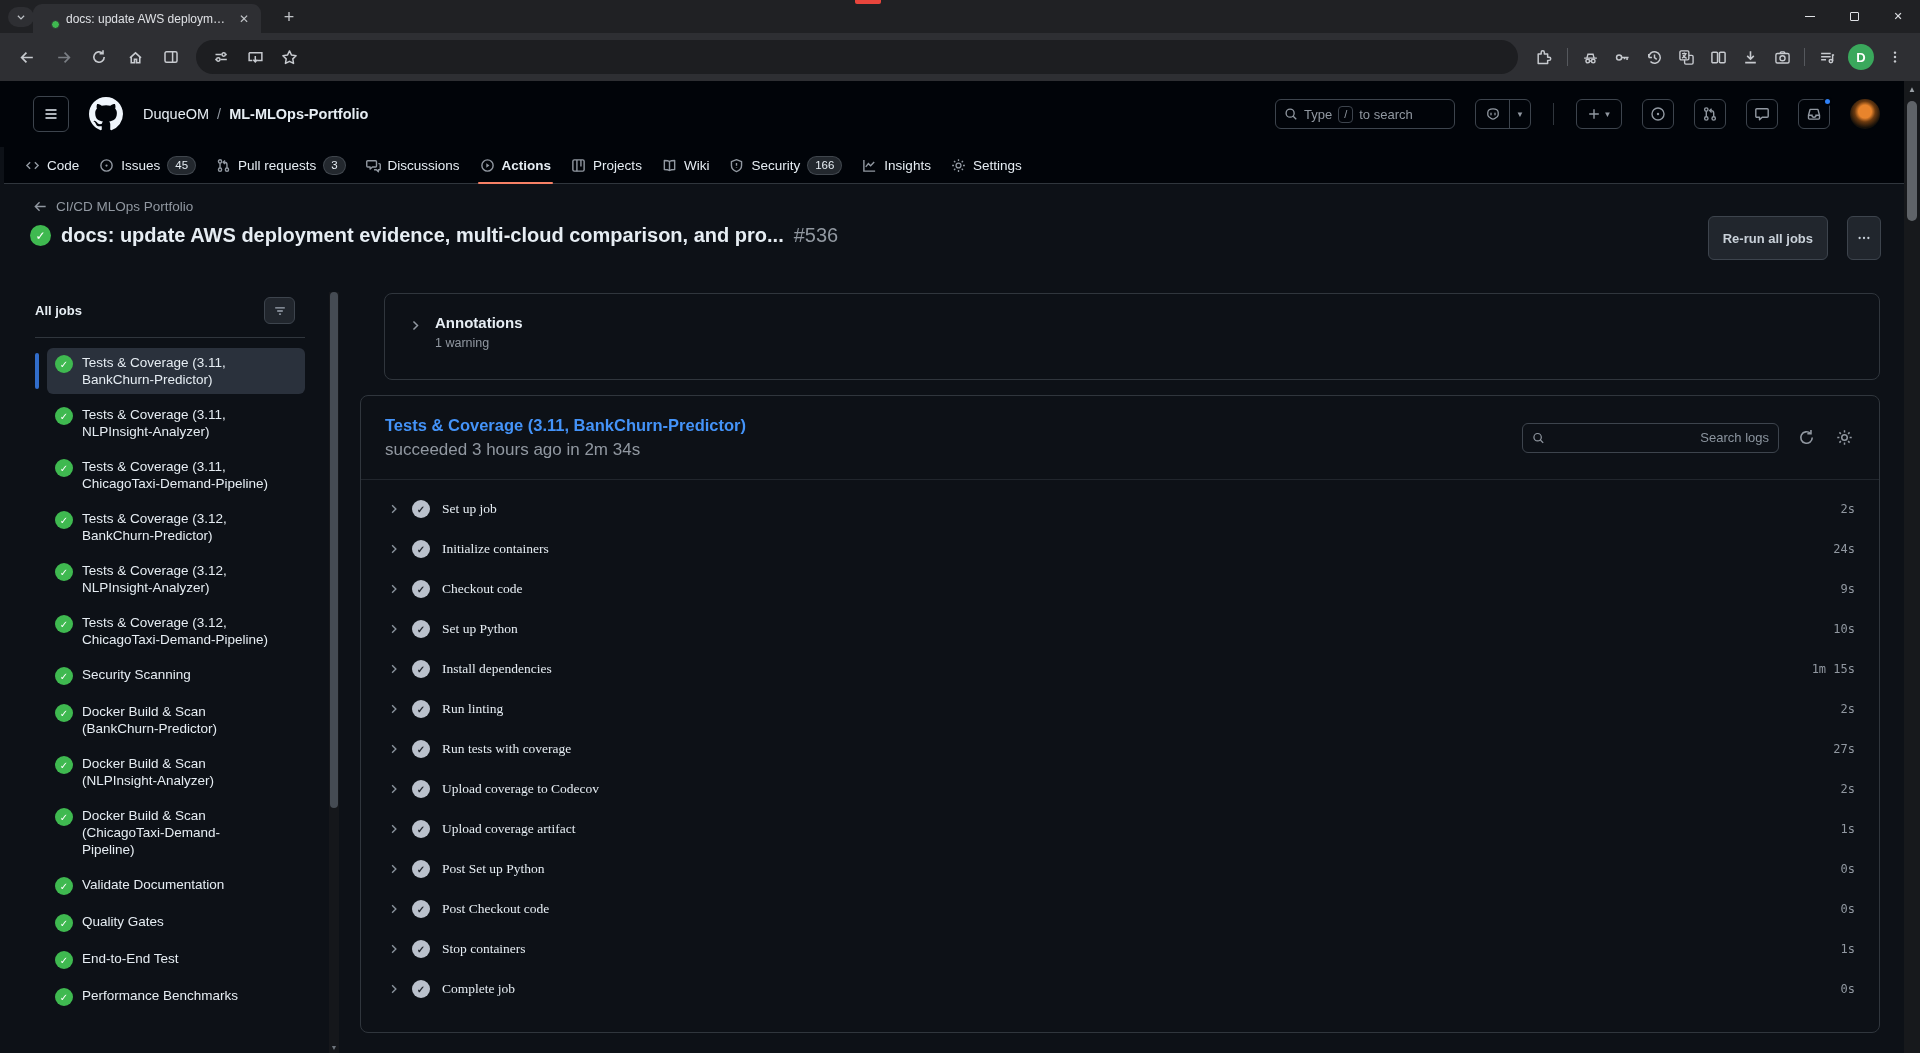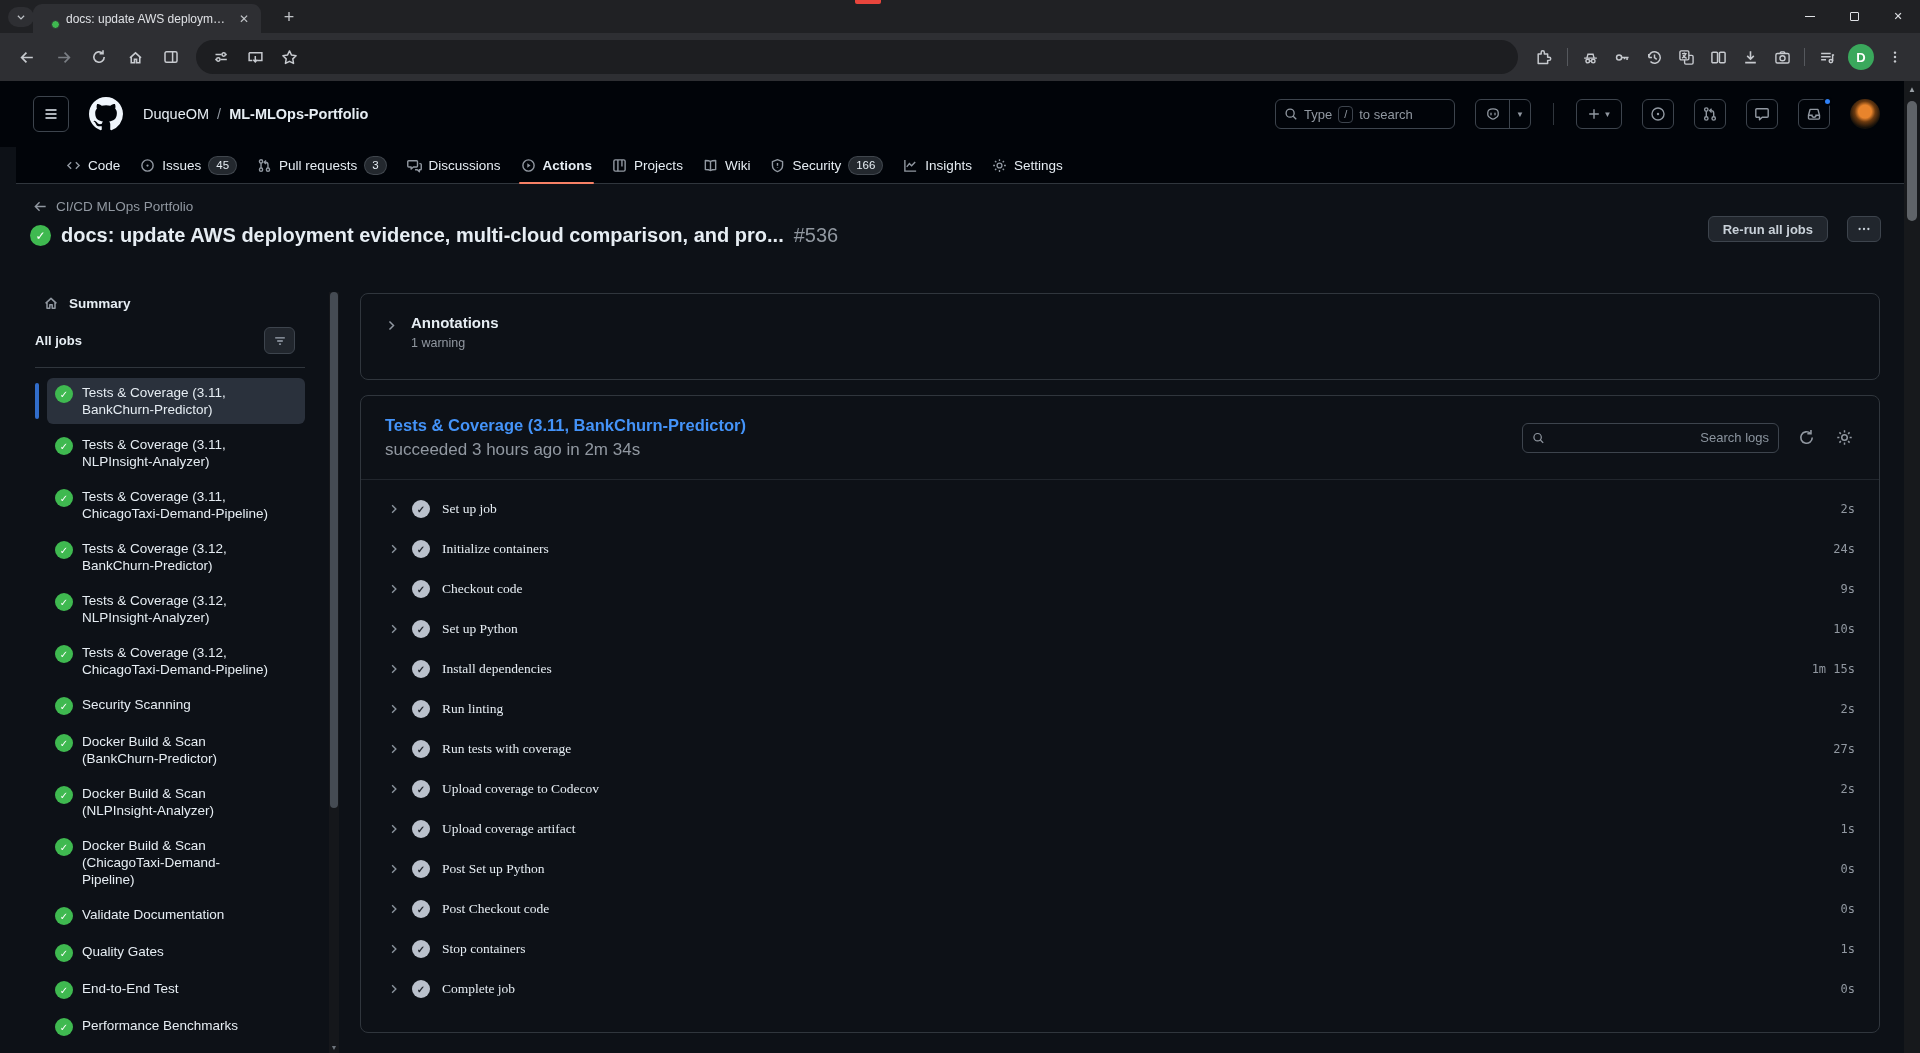--- a/index.html
+++ b/index.html
@@ -52,36 +52,36 @@
   .gh-split > div { display:flex; align-items:center; justify-content:center; color:#9198a1; }
   .gh-split .l { width:34px; border-right:1px solid #3d444d; }
   .gh-split .r { width:20px; font-size:8px; }
   .gh-vdiv { width:1px; height:22px; background:#30363d; margin:0 2px; flex:0 0 auto; }
   .gh-iconbtn { width:32px; height:30px; border:1px solid #3d444d; border-radius:6px; display:flex; align-items:center; justify-content:center; color:#9198a1; position:relative; flex:0 0 auto; }
   .gh-iconbtn .plus-caret { font-size:8px; margin-left:3px; }
   .gh-iconbtn.wide { width:46px; }
   .notif-dot { position:absolute; top:-3px; right:-3px; width:9px; height:9px; border-radius:50%; background:var(--dot); border:2px solid #010409; }
   .gh-avatar { width:30px; height:30px; border-radius:50%; background:radial-gradient(circle at 50% 42%, #e8842c 0 28%, #6b3a10 45%, #15100a 70%); flex:0 0 auto; }
 
-  .gh-nav { position:absolute; top:147px; left:16px; right:16px; height:37px; background:#010409; border-bottom:1px solid #30363d; display:flex; align-items:center; padding:0 40px; }
+  .gh-nav { position:absolute; top:147px; left:4px; right:16px; height:37px; background:#010409; border-bottom:1px solid #30363d; display:flex; align-items:center; padding:0 11px; }
   .nav-item { height:100%; display:flex; align-items:center; gap:7px; padding:0 10px; font-size:13.5px; color:#e6edf3; position:relative; }
   .nav-item svg { color:#9198a1; }
   .nav-item.selected { font-weight:bold; }
   .nav-item.selected::after { content:""; position:absolute; left:8px; right:8px; bottom:-1px; height:2px; background:var(--underline); border-radius:2px; }
   .counter { background:rgba(101,108,118,.35); border:1px solid rgba(120,128,138,.35); border-radius:999px; font-size:11.5px; padding:0 7px; line-height:17px; color:#e6edf3; }
 
   
   .run-header { position:absolute; top:184px; left:0; right:16px; height:97px; }
   .run-crumb { position:absolute; left:33px; top:15px; display:flex; gap:8px; align-items:center; color:#9198a1; font-size:13.5px; }
   .run-title-row { position:absolute; left:30px; top:40px; display:flex; align-items:center; gap:10px; }
   .big-check { width:21px; height:21px; border-radius:50%; background:var(--success); color:#fff; font-size:12px; display:flex; align-items:center; justify-content:center; }
   .run-title { font-size:20px; font-weight:bold; }
   .run-number { font-size:20px; color:#9198a1; font-weight:normal; }
   .run-actions { position:absolute; right:23px; top:32px; display:flex; gap:19px; }
-  .btn { height:26px; background:#21262d; border:1px solid #3d444d; border-radius:6px; color:#c9d1d9; font-size:13px; font-weight:bold; display:flex; align-items:center; padding:0 14px; }
+  .btn { height:44px; background:#21262d; border:1px solid #3d444d; border-radius:6px; color:#c9d1d9; font-size:13px; font-weight:bold; display:flex; align-items:center; padding:0 14px; }
   .btn.kebab { width:34px; padding:0; justify-content:center; font-weight:normal; }
 
   
   .sidebar { position:absolute; left:33px; top:281px; width:272px; bottom:0; }
   .sb-summary { display:flex; align-items:center; gap:10px; padding:14px 8px 0 10px; font-size:13.5px; font-weight:bold; color:#e6edf3; }
   .sb-summary svg { color:#9198a1; }
   .sb-alljobs { display:flex; align-items:center; justify-content:space-between; margin:16px 0 0 0; padding:0 10px 0 2px; }
   .sb-alljobs .lbl { font-size:13px; font-weight:bold; color:#e6edf3; }
   .filter-btn { width:31px; height:27px; border:1px solid #3d444d; border-radius:6px; background:#21262d; color:#9ea7b3; display:flex; align-items:center; justify-content:center; }
   .sb-divider { height:1px; background:#30363d; margin:13px 0 10px 2px; }
@@ -91,21 +91,21 @@
   .job-item.selected::before { content:""; position:absolute; left:-12px; top:5px; bottom:5px; width:4px; border-radius:2px; background:var(--accent); }
   .check-green { width:18px; height:18px; flex:0 0 18px; border-radius:50%; background:var(--success); color:#fff; font-size:10px; display:flex; align-items:center; justify-content:center; margin-top:1px; }
   .job-label { width:188px; font-size:13.5px; line-height:17px; color:#e6edf3; }
   .sb-scroll { position:absolute; left:296px; top:11px; bottom:0; width:10px; background:#15171b; }
   .sb-scroll .thumb { position:absolute; top:0; left:1px; width:8px; height:516px; border-radius:4px; background:#454b53; }
   .sb-scroll .down { position:absolute; bottom:2px; left:0; right:0; text-align:center; font-size:7px; color:#6e747c; }
 
   
   .main { position:absolute; left:360px; top:281px; width:1520px; }
   .card { border:1px solid #30363d; border-radius:8px; background:#0d1117; }
-  .annotations { margin-top:12px; height:87px; padding:20px 24px; display:flex; gap:13px; }
+  .annotations { margin-top:12px; height:87px; padding:20px 24px; display:flex; gap:13px;margin-left:24px; }
   .ann-chev { color:#9198a1; margin-top:5px; }
   .ann-title { font-size:15px; font-weight:bold; }
   .ann-sub { font-size:12.5px; color:#9198a1; margin-top:5px; }
   .job-card { margin-top:15px; height:638px; }
   .job-head { height:84px; border-bottom:1px solid #21262d; display:flex; align-items:center; padding:0 24px; }
   .job-head-title { font-size:16.5px; font-weight:bold; color:var(--link); }
   .job-head-sub { font-size:17px; color:#9198a1; margin-top:5px; }
   .job-head-right { margin-left:auto; display:flex; align-items:center; gap:16px; }
   .log-search { width:257px; height:30px; border:1px solid #3d444d; border-radius:6px; display:flex; align-items:center; padding:0 9px; gap:7px; color:#9198a1; }
   .log-search input { background:transparent; border:0; outline:0; color:#e6edf3; font-size:13px; width:100%; font-family:inherit;text-align:right; }
@@ -434,26 +434,20 @@
       <svg width="14" height="14" viewBox="0 0 16 16" fill="currentColor">
           <circle cx="3" cy="8" r="1.3"></circle>
           <circle cx="8" cy="8" r="1.3"></circle>
           <circle cx="13" cy="8" r="1.3"></circle>
         </svg>
     </button>
   </div>
 </div>
 
 <div class="sidebar">
-  <div class="sb-summary">
-    <svg width="16" height="16" viewBox="0 0 16 16" fill="none" stroke="currentColor" stroke-width="1.5">
-        <path d="M2.6 8.4L8 3.4l5.4 5M4 7.2v6h2.8v-3.4h2.4v3.4H12v-6" stroke-linejoin="round"></path>
-      </svg>
-    <span>Summary</span>
-  </div>
   <div class="sb-alljobs">
     <span class="lbl">All jobs</span>
     <div class="filter-btn">
       <svg width="14" height="14" viewBox="0 0 16 16" stroke="currentColor" stroke-width="1.5" fill="none">
           <path d="M2.5 4.5h11M4.8 8h6.4M6.8 11.5h2.4"></path>
         </svg>
     </div>
   </div>
   <div class="sb-divider"></div>
   <div class="jobs-list">

